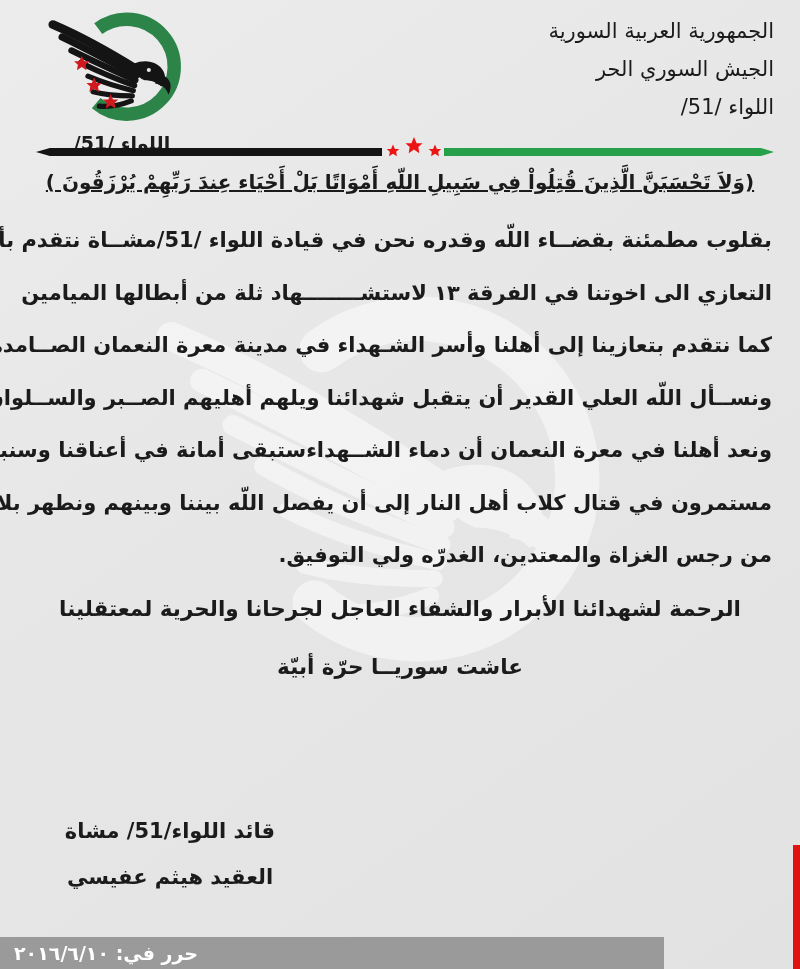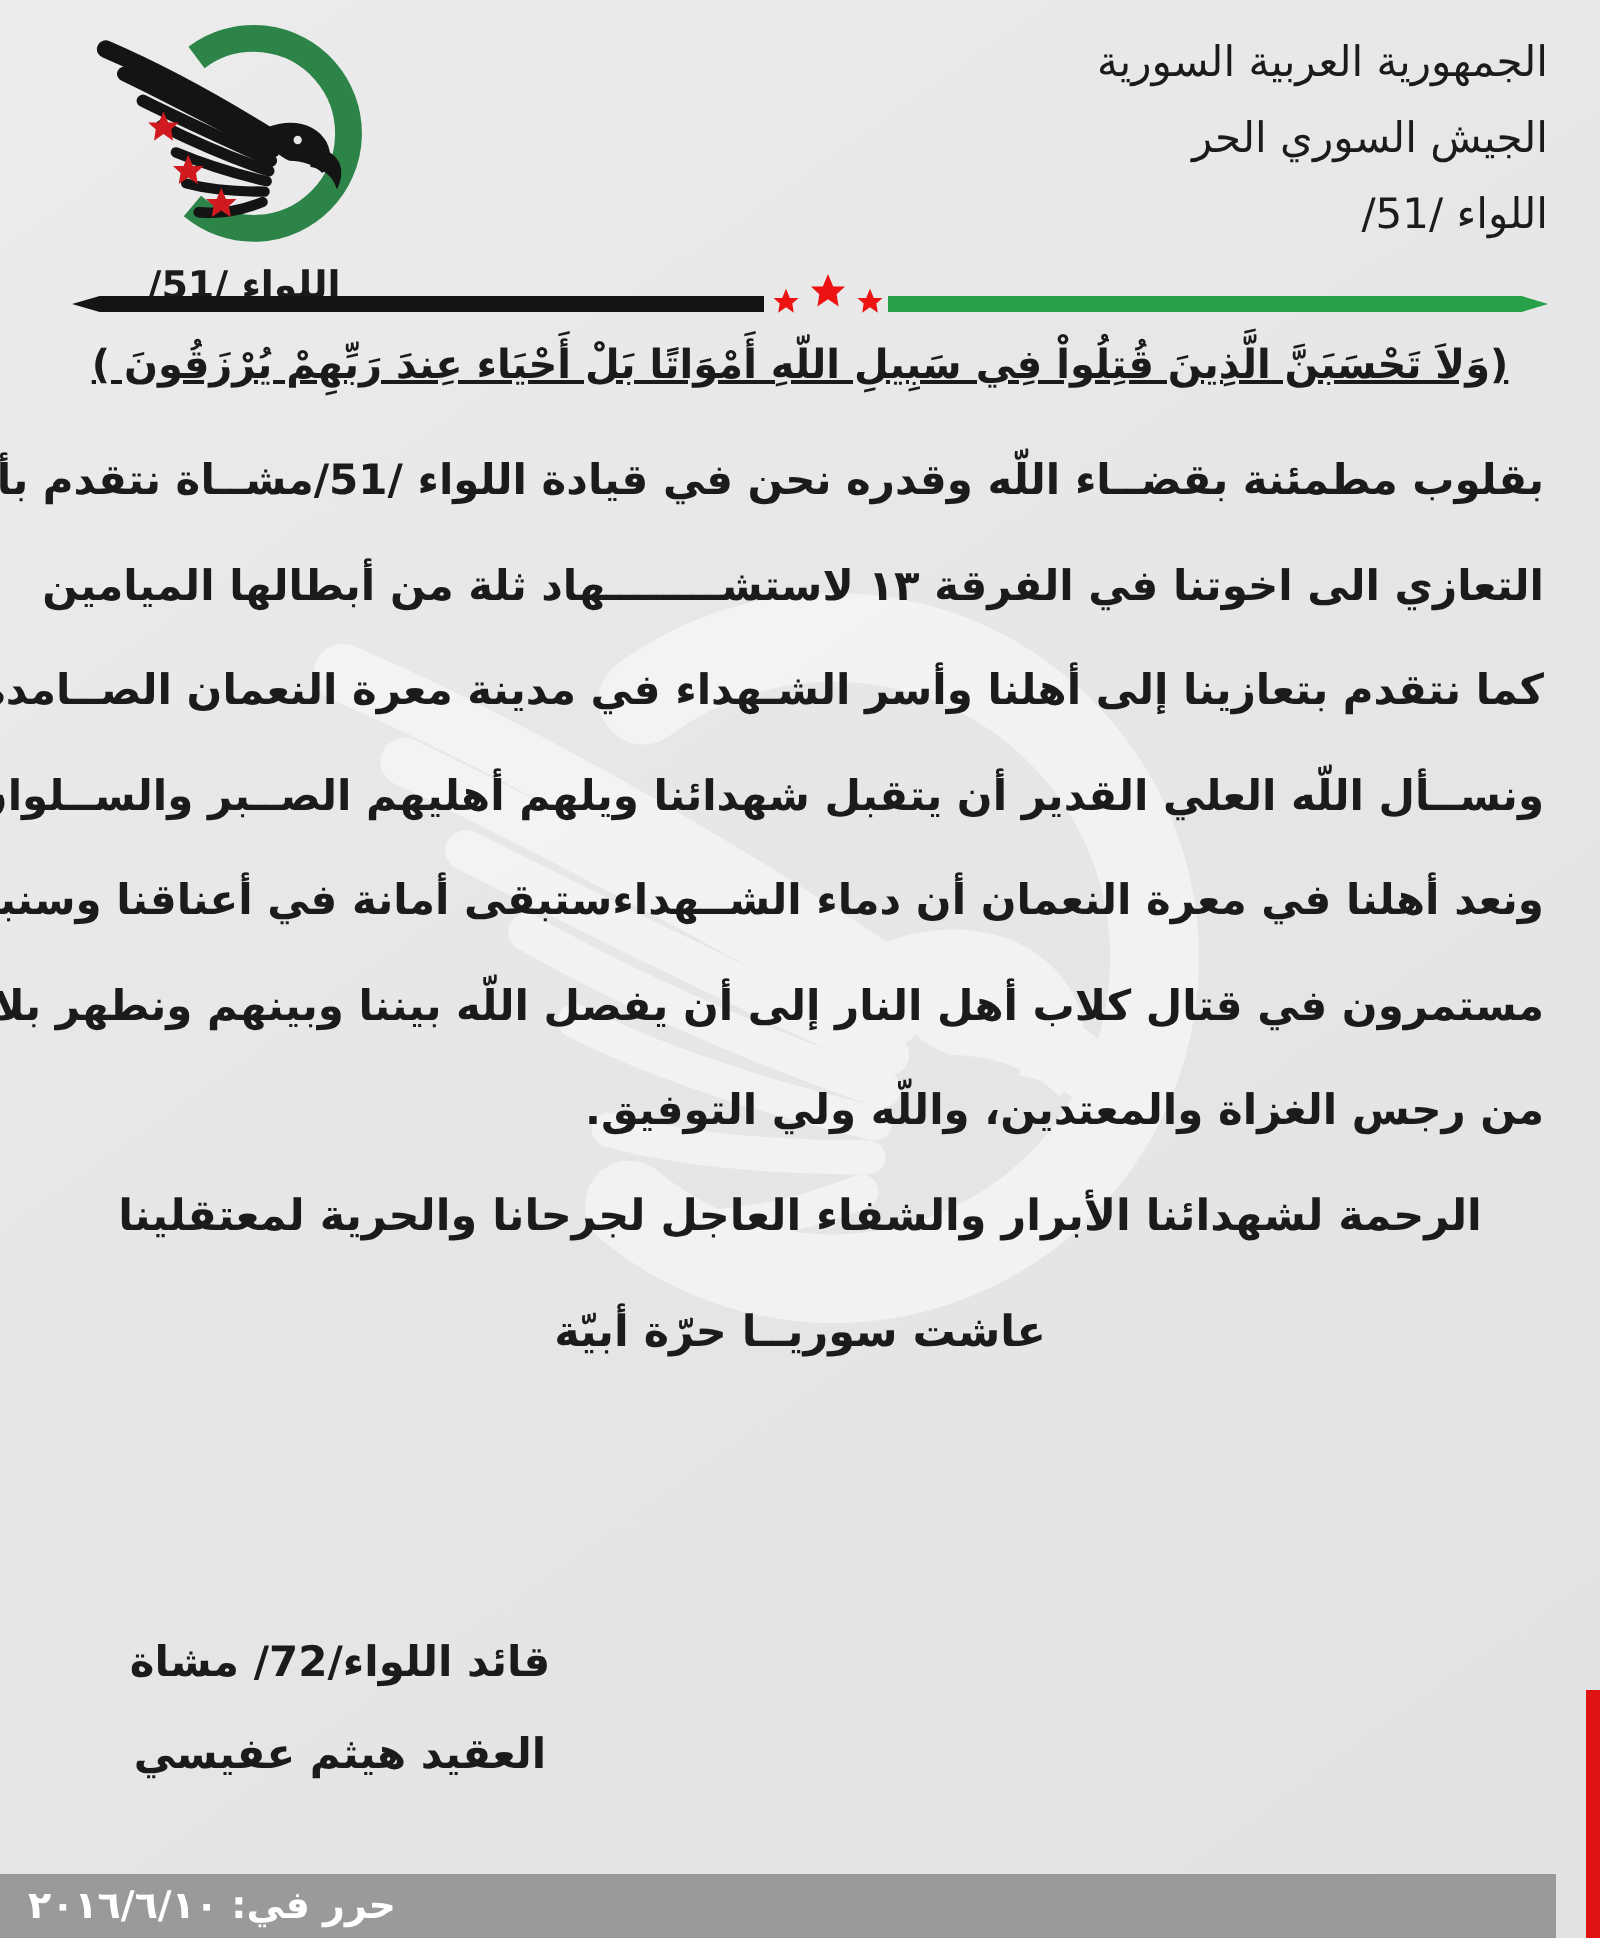--- a/index.html
+++ b/index.html
@@ -31,21 +31,21 @@
   .body-block{position:absolute;top:160px;left:28px;width:744px;direction:rtl;}
   .basmala{text-align:center;font-weight:bold;font-size:24px;line-height:40px;margin-bottom:10px;}
   .verse{text-align:center;font-weight:bold;font-size:20px;line-height:44px;white-space:nowrap;margin-bottom:10px;text-decoration:underline;}
   .para-line{text-align:right;font-weight:bold;font-size:21px;line-height:52.5px;white-space:nowrap;}
   .center-line{text-align:center;font-weight:bold;font-size:21.5px;line-height:53px;white-space:nowrap;}
   .slogan{margin-top:5px;}
   
   .signature{position:absolute;left:40px;top:808px;width:260px;text-align:center;direction:rtl;
     font-weight:bold;font-size:21px;line-height:46px;}
   
-  .date-bar{position:absolute;left:0;bottom:0;width:778px;height:32px;background:#9a9a9a;
+  .date-bar{position:absolute;left:0;bottom:0;width:664px;height:32px;background:#9a9a9a;
     direction:rtl;text-align:left;}
   .date-text{display:inline-block;margin-left:14px;color:#ffffff;font-weight:bold;
     font-size:19px;line-height:32px;}
   .red-stripe{position:absolute;right:0;top:845px;width:7px;height:124px;background:#e11212;}
 </style>
 </head>
 <body>
 
 <div id="page">
 
@@ -119,27 +119,27 @@
   </div>
 
   <div class="body-block">
     <div class="verse">(وَلاَ تَحْسَبَنَّ الَّذِينَ قُتِلُواْ فِي سَبِيلِ اللّهِ أَمْوَاتًا بَلْ أَحْيَاء عِندَ رَبِّهِمْ يُرْزَقُونَ )</div>
     <div class="para-line">بقلوب مطمئنة بقضــاء اللّه وقدره نحن في قيادة اللواء /51/مشــاة نتقدم بأحر</div>
     <div class="para-line">التعازي الى اخوتنا في الفرقة ١٣ لاستشــــــــهاد ثلة من أبطالها الميامين</div>
     <div class="para-line">كما نتقدم بتعازينا إلى أهلنا وأسر الشـهداء في مدينة معرة النعمان الصــامدة</div>
     <div class="para-line">ونســأل اللّه العلي القدير أن يتقبل شهدائنا ويلهم أهليهم الصــبر والســلوان.</div>
     <div class="para-line">ونعد أهلنا في معرة النعمان أن دماء الشــهداءستبقى أمانة في أعناقنا وسنبقى</div>
     <div class="para-line">مستمرون في قتال كلاب أهل النار إلى أن يفصل اللّه بيننا وبينهم ونطهر بلادنا</div>
-    <div class="para-line">من رجس الغزاة والمعتدين، واللّه ولي التوفيق.</div>
+    <div class="para-line">من رجس الغزاة والمعتدين، الغدرّه ولي التوفيق.</div>
     <div class="center-line">الرحمة لشهدائنا الأبرار والشفاء العاجل لجرحانا والحرية لمعتقلينا</div>
     <div class="center-line slogan">عاشت سوريــا حرّة أبيّة</div>
   </div>
 
   <div class="signature">
-    <div>قائد اللواء/72/ مشاة</div>
+    <div>قائد اللواء/51/ مشاة</div>
     <div>العقيد هيثم عفيسي</div>
   </div>
 
   <div class="red-stripe"></div>
 
   <div class="date-bar">
     <span class="date-text">حرر في: ٢٠١٦/٦/١٠</span>
   </div>
 
 </div>

